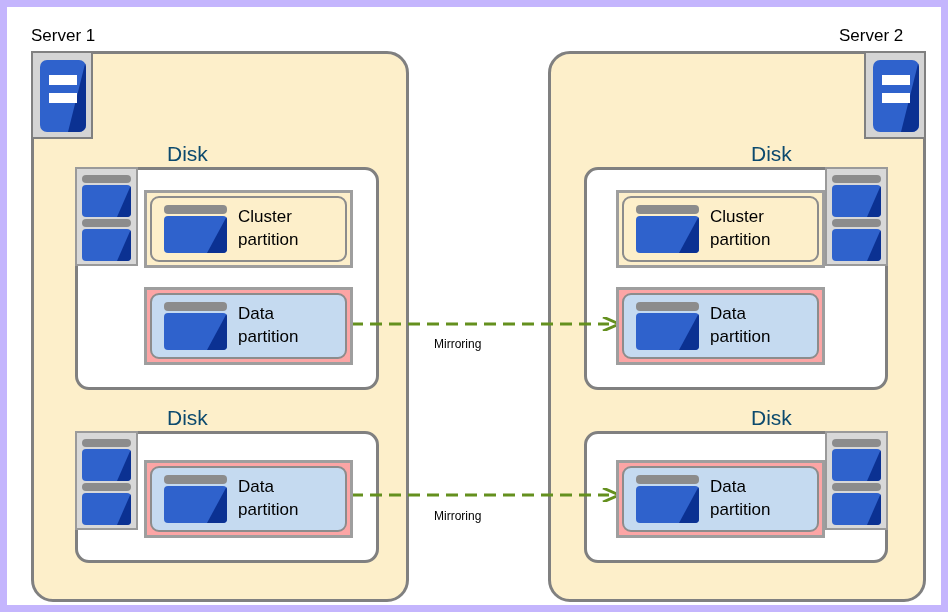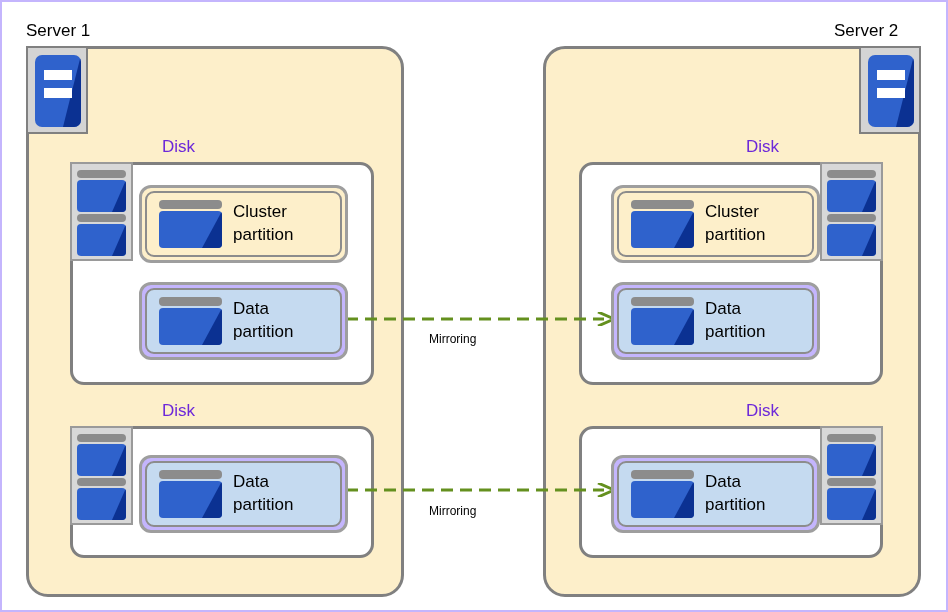--- a/index.html
+++ b/index.html
@@ -6,21 +6,21 @@
   html, body {
     margin: 0; padding: 0;
     background: #ffffff;
     font-family: "Liberation Sans", sans-serif;
   }
   #canvas {
     position: relative;
     width: 948px;
     height: 612px;
     background: #ffffff;
-    border: 2px solid #c4b5fd;
+    border: 7px solid #c4b5fd;
     overflow: hidden;
   }
 
   
   .server-title {
     position: absolute;
     font-size: 17px;
     color: #000000;
     line-height: 1;
     white-space: nowrap;
@@ -74,22 +74,22 @@
     width: 28px; height: 10px;
     background: #ffffff;
     z-index: 2;
   }
   .server-icon .bar.b1 { top: 15px; }
   .server-icon .bar.b2 { top: 33px; }
 
   
   .disk-label {
     position: absolute;
-    font-size: 17px;
-    color: #6d28d9;
+    font-size: 21px;
+    color: #0c4a6e;
     line-height: 1;
     white-space: nowrap;
   }
 
   
   .disk-box {
     position: absolute;
     background: #ffffff;
     border: 3px solid #808080;
     border-radius: 14px;
@@ -130,35 +130,35 @@
     border-left: 14px solid transparent;
     border-bottom: 32px solid #0b3192;
   }
   .disk-icon .platter.p1 { top: 6px; }
   .disk-icon .platter.p2 { top: 50px; }
 
   
   .partition {
     position: absolute;
     border: 3px solid #9e9e9e;
-    border-radius: 12px;
+    border-radius: 0;
     padding: 3px;
     z-index: 6;
   }
   .partition .inner {
     width: 100%; height: 100%;
     border: 2px solid #8c8c8c;
     border-radius: 9px;
     display: flex;
     align-items: center;
     padding-left: 12px;
   }
   .partition.cluster { background: #fdefca; }
   .partition.cluster .inner { background: #fdefca; }
-  .partition.data { background: #c4b5fd; }
+  .partition.data { background: #fca5a5; }
   .partition.data .inner { background: #c5daf0; }
 
   
   .part-glyph {
     position: relative;
     width: 63px;
     flex: 0 0 63px;
     margin-right: 11px;
   }
   .part-glyph .cap {

